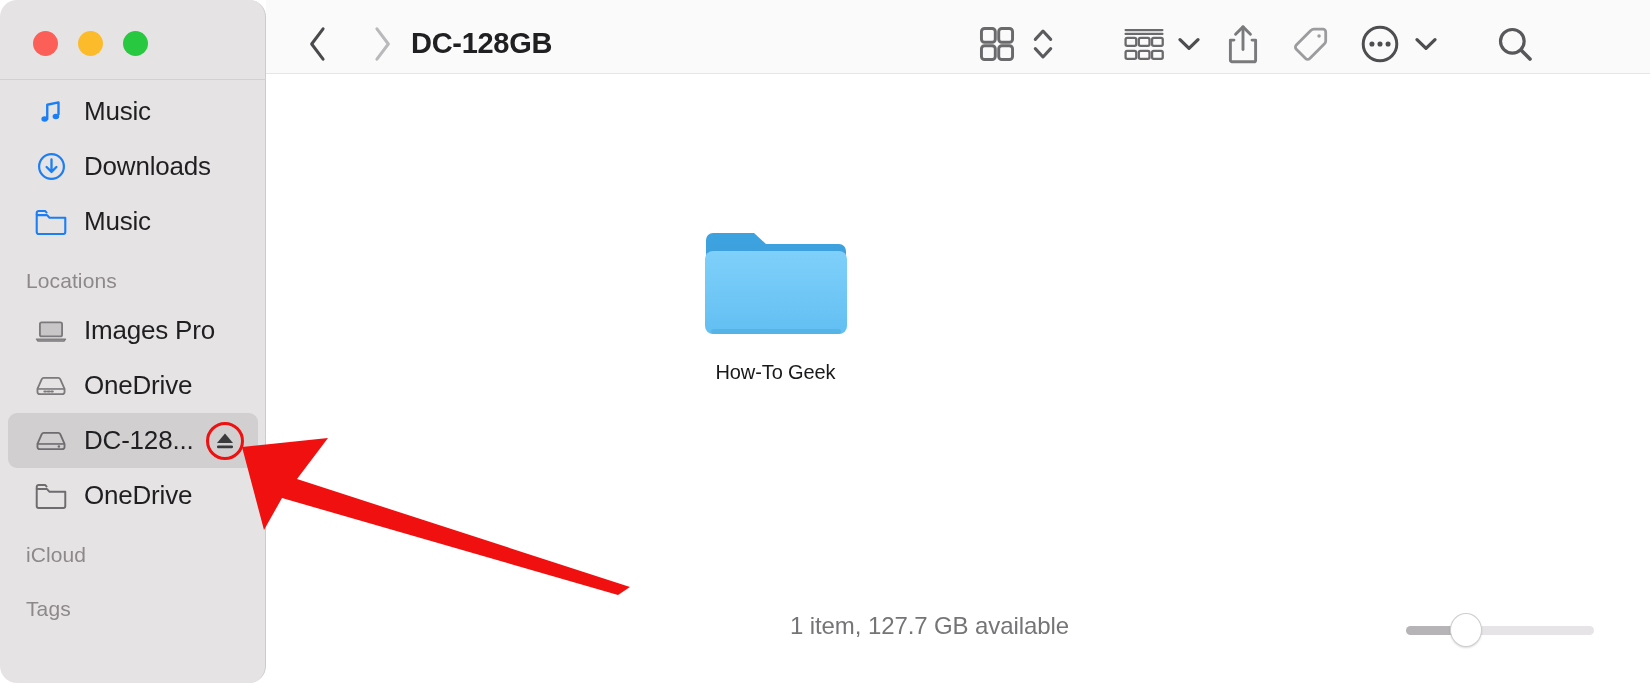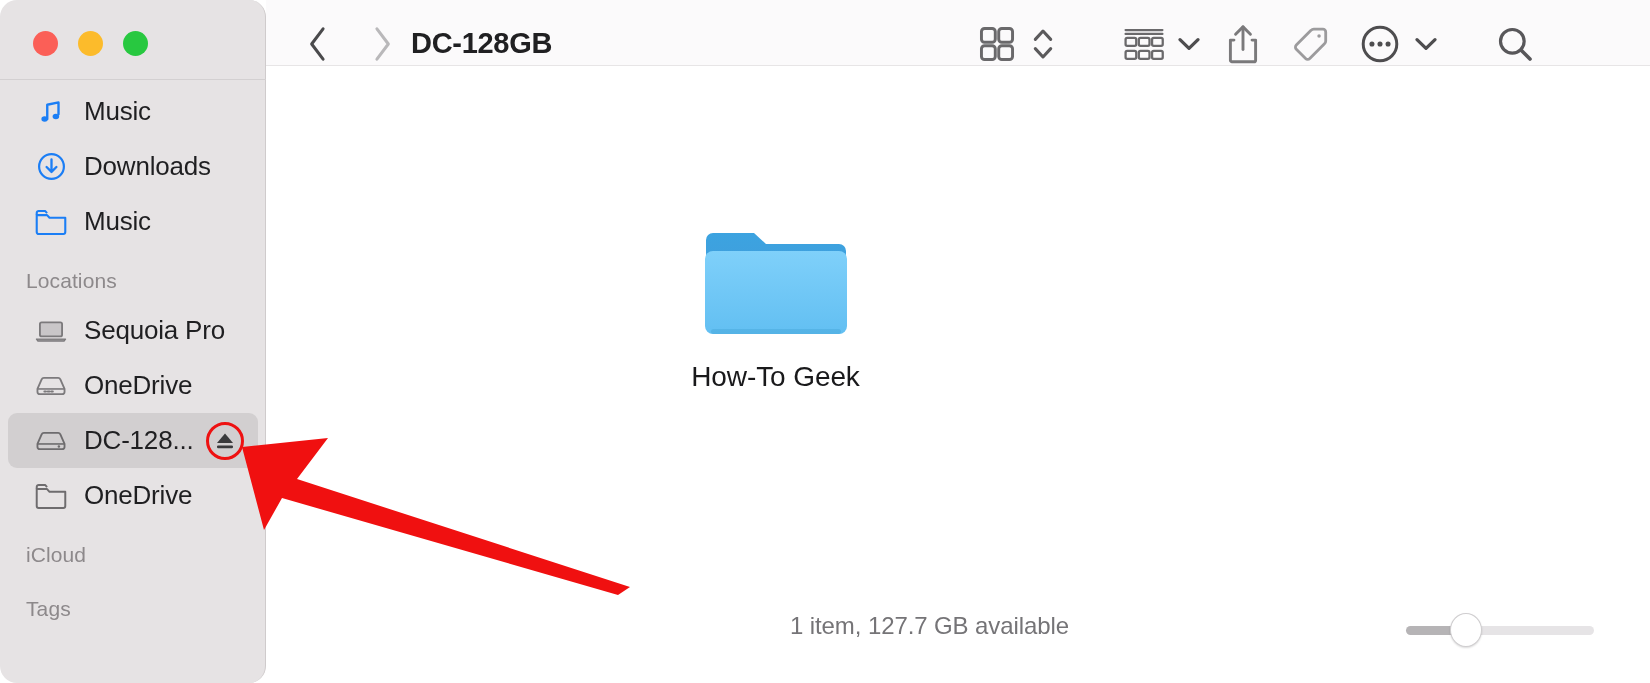--- a/index.html
+++ b/index.html
@@ -113,21 +113,21 @@
     position: absolute;
     inset: 0;
     border: 3px solid #ee1111;
     border-radius: 50%;
   }
 
   
   #toolbar {
     position: absolute;
     left: 266px; top: 0;
-    width: 1384px; height: 66px;
+    width: 1384px; height: 74px;
     background: #fbfafb;
     border-bottom: 1px solid #e7e5e6;
   }
 
   .tb-btn {
     position: absolute;
     top: 0; height: 87px;
     display: flex;
     align-items: center;
     justify-content: center;
@@ -173,21 +173,21 @@
     display: flex;
     flex-direction: column;
     align-items: center;
   }
   #folder-icon-wrap {
     width: 150px; height: 130px;
     position: relative;
   }
   #folder-label {
     margin-top: 18px;
-    font-size: 28px;
+    font-size: 20px;
     color: #19191b;
     letter-spacing: -0.1px;
     white-space: nowrap;
   }
 
   
   #status-text {
     position: absolute;
     left: 524px;
     top: 525px;
@@ -286,21 +286,21 @@
 
       <div class="sb-header">Locations</div>
 
       <div class="sb-row">
         <span class="sb-icon">
           <svg width="32" height="26" viewBox="0 0 26 20">
             <rect x="4" y="3" width="18" height="11.4" rx="1.4" fill="#c9c6c8" stroke="#7c7a7c" stroke-width="1.5"></rect>
             <path d="M1.2 16.6h23.6l-1.2 1.6H2.4z" fill="#9b999b" stroke="#7c7a7c" stroke-width="1.1" stroke-linejoin="round"></path>
           </svg>
         </span>
-        <span class="sb-label">Sequoia Pro</span>
+        <span class="sb-label">Images Pro</span>
       </div>
 
       <div class="sb-row">
         <span class="sb-icon">
           <svg width="32" height="24" viewBox="0 0 26 18">
             <path d="M2 11.4 5.4 3.6A2 2 0 0 1 7.2 2.4h11.6a2 2 0 0 1 1.8 1.2L24 11.4v2.4a1.8 1.8 0 0 1-1.8 1.8H3.8A1.8 1.8 0 0 1 2 13.8z" fill="none" stroke="#7c7a7c" stroke-width="1.5" stroke-linejoin="round"></path>
             <path d="M2 11.4h22" fill="none" stroke="#7c7a7c" stroke-width="1.3"></path>
             <path d="M7.6 13.4h7.4" fill="none" stroke="#7c7a7c" stroke-width="1.6" stroke-linecap="round" stroke-dasharray="1.3 1.5"></path>
           </svg>
         </span>

